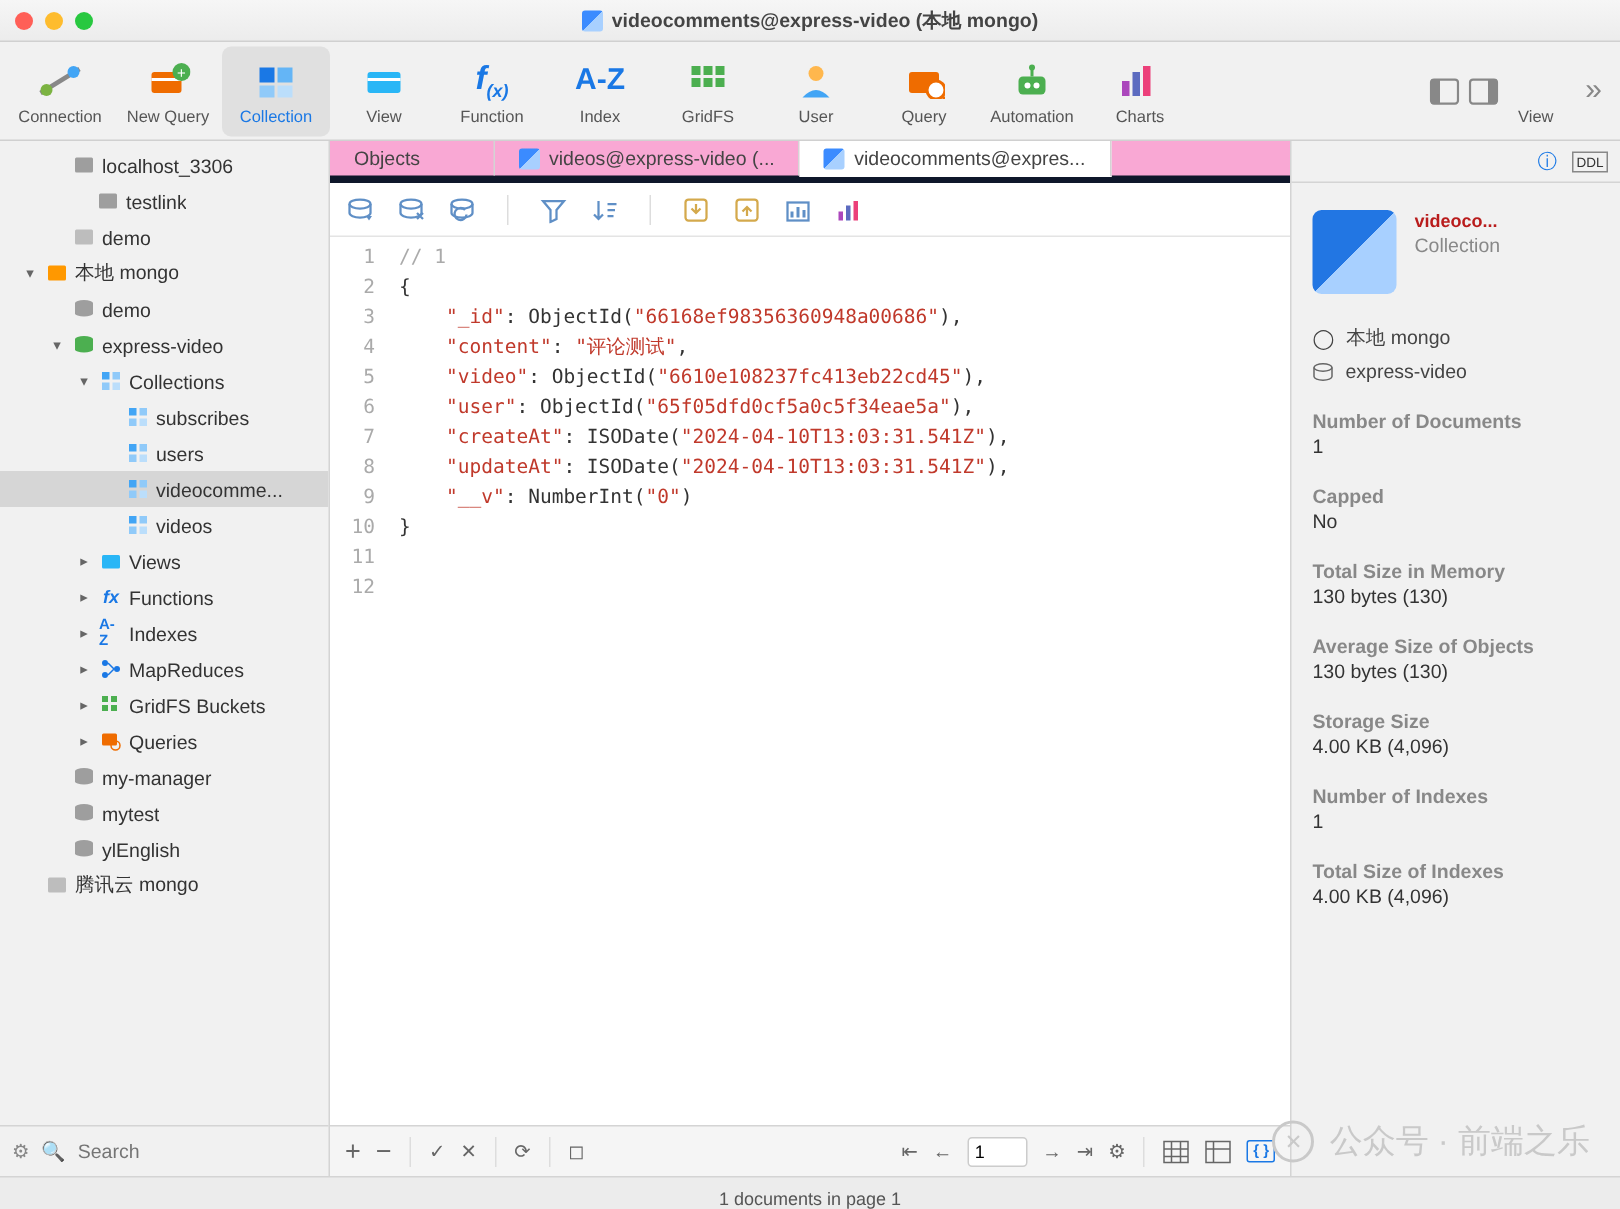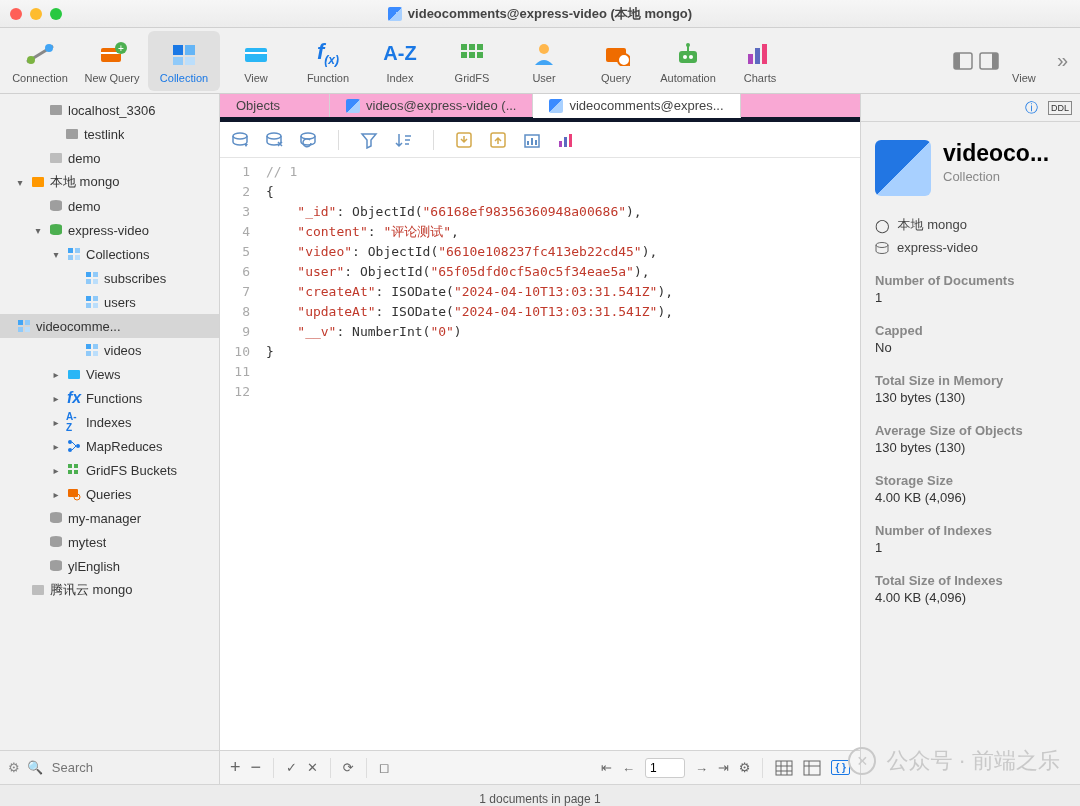--- a/index.html
+++ b/index.html
@@ -44,21 +44,21 @@
   .c-com{color:#aaa;} .c-key{color:#c0392b;} .c-str{color:#c0392b;}
   .bottombar{height:34px;border-top:1px solid #d4d4d4;background:#f5f5f5;display:flex;align-items:center;padding:0 10px;gap:12px;color:#666;}
   .bottombar .grp{display:flex;align-items:center;gap:10px;}
   .bbinput{width:40px;border:1px solid #ccc;background:#fff;text-align:left;padding:2px 4px;font-size:12px;border-radius:3px;}
   
   .rpanel{width:220px;background:#f1f1f1;border-left:1px solid #d4d4d4;display:flex;flex-direction:column;}
   .rhead{height:28px;border-bottom:1px solid #d4d4d4;display:flex;align-items:center;justify-content:flex-end;padding:0 8px;gap:10px;}
   .rmain{padding:18px 14px;overflow:auto;flex:1;}
   .cardhead{display:flex;gap:12px;align-items:flex-start;margin-bottom:20px;}
   .bigicon{width:56px;height:56px;background:linear-gradient(135deg,#2276e3 0 50%,#a8d0ff 50%);border-radius:6px;}
-  .ct{font-weight:700;font-size:23px;color:#000000;white-space:nowrap;overflow:hidden;text-overflow:ellipsis;}
+  .ct{font-weight:700;font-size:12px;color:#b91c1c;white-space:nowrap;overflow:hidden;text-overflow:ellipsis;}
   .cs{font-size:13px;color:#888;margin-top:2px;}
   .metar{display:flex;align-items:center;gap:8px;margin:6px 0;color:#444;font-size:13px;}
   .stat{margin-top:18px;}
   .sl{font-weight:700;color:#888;font-size:13px;}
   .sv{color:#333;font-size:13px;margin-top:2px;}
   .status{height:22px;background:#ececec;border-top:1px solid #d4d4d4;font-size:12px;color:#555;display:flex;align-items:flex-end;justify-content:center;}
   svg{display:block;}
   .watermark{position:absolute;right:20px;bottom:30px;color:#c9c9c9;font-size:22px;display:flex;align-items:center;gap:10px;pointer-events:none;}
   .wm-ico{width:28px;height:28px;border:2px solid #c9c9c9;border-radius:50%;display:flex;align-items:center;justify-content:center;font-size:14px;}
 </style>
@@ -292,21 +292,21 @@
           <span class="ticon2">
             <svg width="16" height="16">
               <rect x="2" y="2" width="5" height="5" fill="#42a5f5"></rect>
               <rect x="9" y="2" width="5" height="5" fill="#90caf9"></rect>
               <rect x="2" y="9" width="5" height="5" fill="#90caf9"></rect>
               <rect x="9" y="9" width="5" height="5" fill="#bbdefb"></rect>
             </svg>
           </span>
           <span style="overflow: hidden; text-overflow: ellipsis; white-space: nowrap;">users</span>
         </div>
-        <div class="trow sel" style="">
+        <div class="trow sel" style="padding-left: 68px;">
           <span class="arrow"></span>
           <span class="ticon2">
             <svg width="16" height="16">
               <rect x="2" y="2" width="5" height="5" fill="#42a5f5"></rect>
               <rect x="9" y="2" width="5" height="5" fill="#90caf9"></rect>
               <rect x="2" y="9" width="5" height="5" fill="#90caf9"></rect>
               <rect x="9" y="9" width="5" height="5" fill="#bbdefb"></rect>
             </svg>
           </span>
           <span style="overflow: hidden; text-overflow: ellipsis; white-space: nowrap;">videocomme...</span>
@@ -328,21 +328,21 @@
           <span class="ticon2">
             <svg width="16" height="16">
               <rect x="2" y="4" width="12" height="9" fill="#29b6f6" rx="1"></rect>
             </svg>
           </span>
           <span style="overflow: hidden; text-overflow: ellipsis; white-space: nowrap;">Views</span>
         </div>
         <div class="trow" style="padding-left: 50px;">
           <span class="arrow">▸</span>
           <span class="ticon2">
-            <span style="color:#1a78e5;font-style:italic;font-weight:600;font-size:16px;">fx</span>
+            <span style="color:#1a78e5;font-style:italic;font-weight:600;font-size:12px;">fx</span>
           </span>
           <span style="overflow: hidden; text-overflow: ellipsis; white-space: nowrap;">Functions</span>
         </div>
         <div class="trow" style="padding-left: 50px;">
           <span class="arrow">▸</span>
           <span class="ticon2">
             <span style="color:#1a78e5;font-weight:700;font-size:10px;">A-Z</span>
           </span>
           <span style="overflow: hidden; text-overflow: ellipsis; white-space: nowrap;">Indexes</span>
         </div>

